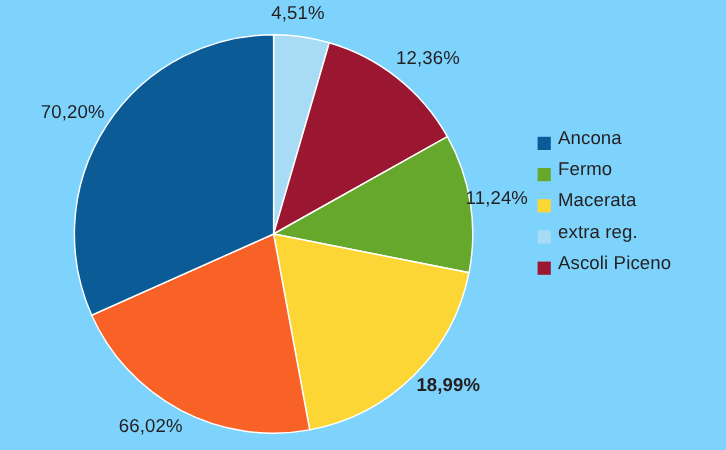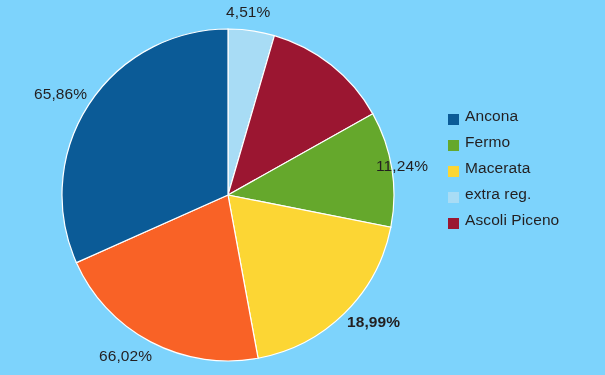--- a/index.html
+++ b/index.html
@@ -64,28 +64,29 @@
         <path d="M 228 195 L 274.41 35.62 A 166 166 0 0 1 372.81 113.84 Z" fill="#9b1631" stroke="#ffffff" stroke-width="1.2"></path>
         <path d="M 228 195 L 372.81 113.84 A 166 166 0 0 1 390.84 227.23 Z" fill="#65a82c" stroke="#ffffff" stroke-width="1.2"></path>
         <path d="M 228 195 L 390.84 227.23 A 166 166 0 0 1 258.08 358.25 Z" fill="#fcd634" stroke="#ffffff" stroke-width="1.2"></path>
         <path d="M 228 195 L 258.08 358.25 A 166 166 0 0 1 76.41 262.65 Z" fill="#f96226" stroke="#ffffff" stroke-width="1.2"></path>
         <path d="M 228 195 L 76.41 262.65 A 166 166 0 0 1 228.00 29.00 Z" fill="#0b5b97" stroke="#ffffff" stroke-width="1.2"></path>
       </g>
   </svg>
 
   <div class="slice-label" style="left:226px; top:3px;">4,51%</div>
 
+  <div class="slice-label" style="left:330px; top:40px;">12,36%</div>
 
-  <div class="slice-label" style="left:376px; top:157px;">11,24%</div>
+  <div class="slice-label" style="left:388px; top:157px;">11,24%</div>
 
   <div class="slice-label" style="left:347px; top:313px;font-weight:bold;">18,99%</div>
 
   <div class="slice-label" style="left:99px; top:347px;">66,02%</div>
 
-  <div class="slice-label" style="left:34px; top:85px;">65,86%</div>
+  <div class="slice-label" style="left:34px; top:85px;">70,20%</div>
 
   <div id="legend">
       <div class="legend-row">
         <span class="legend-swatch" style="background: rgb(11, 91, 151);"></span>
         <span class="legend-label">Ancona</span>
       </div>
       <div class="legend-row">
         <span class="legend-swatch" style="background: rgb(101, 168, 44);"></span>
         <span class="legend-label">Fermo</span>
       </div>

